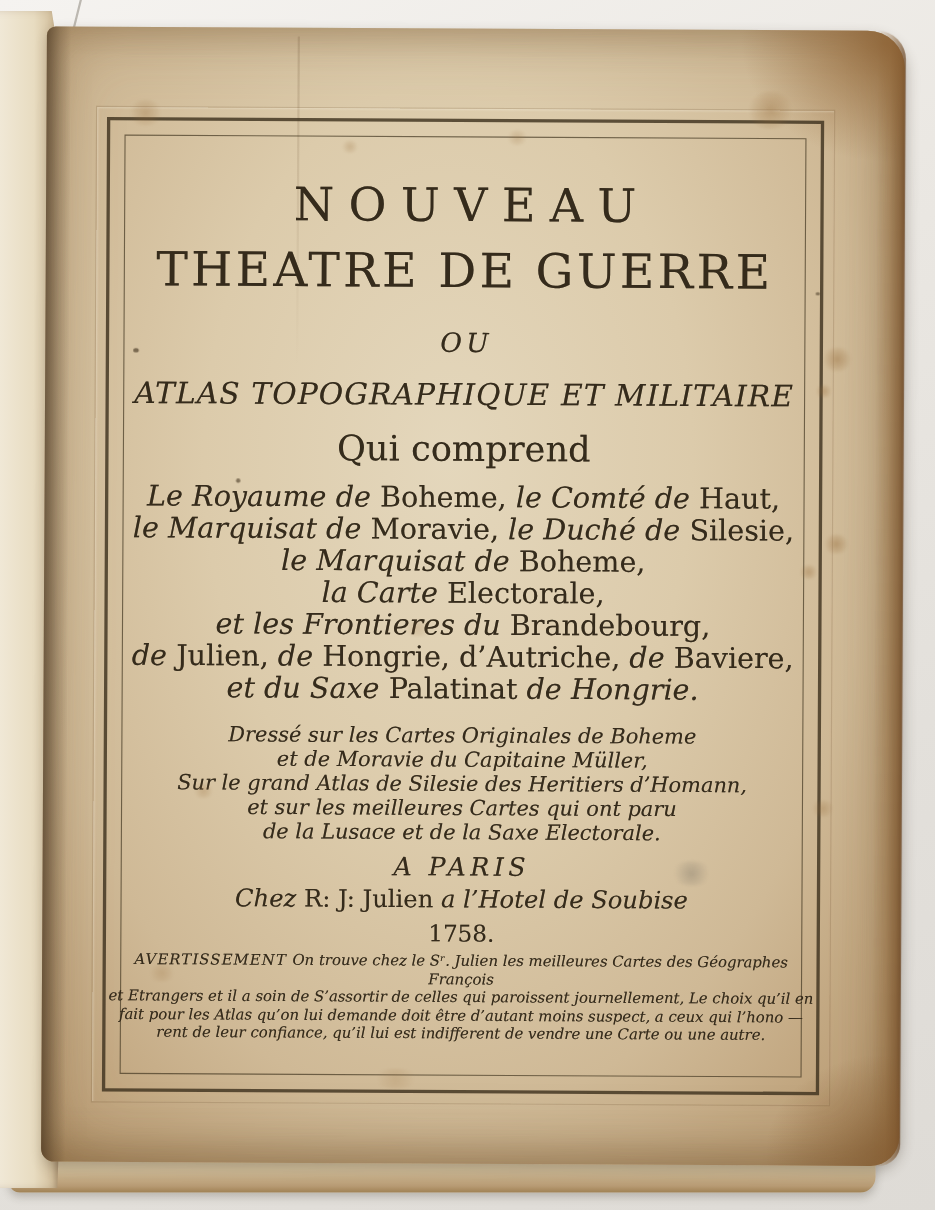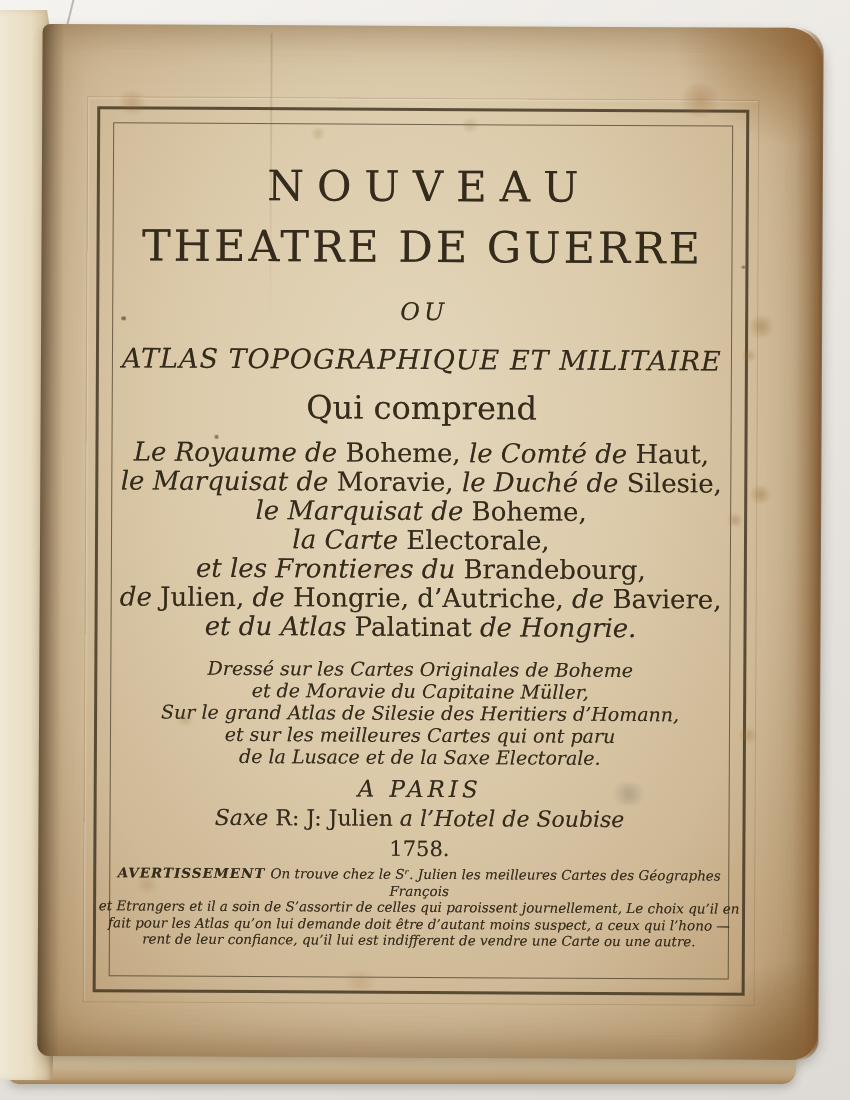--- a/index.html
+++ b/index.html
@@ -116,21 +116,21 @@
   .comprend{font-size:32px;line-height:42px;margin-top:8px;}
   .regions{margin-top:10px;font-style:italic;font-size:26px;}
   .regions div{line-height:29px;}
   .sources{margin-top:16px;font-style:italic;font-size:19px;}
   .sources div{line-height:22px;}
   .place{margin-top:8px;font-style:italic;font-size:23px;line-height:26px;letter-spacing:4px;}
   .publisher{margin-top:2px;font-size:22px;line-height:30px;font-style:italic;}
   .year{margin-top:2px;font-size:21px;line-height:26px;}
   .avert{margin-top:4px;font-style:italic;font-size:13.5px;}
   .avert div{line-height:16.5px;}
-  .av-label{font-weight:bold;letter-spacing:1px;margin-right:5px;}
+  .av-label{font-weight:normal;letter-spacing:1px;margin-right:5px;}
   .seg-rm{font-style:normal;}
   .seg-it{font-style:italic;}
 </style>
 </head>
 <body>
 
 <div class="photo">
   <span class="thread"></span>
   <div class="bottom-leaves"></div>
   <div class="flyleaf"></div>
@@ -153,33 +153,33 @@
       <div class="subtitle">ATLAS TOPOGRAPHIQUE ET MILITAIRE</div>
       <div class="comprend">Qui comprend</div>
 
       <div class="regions">
         <div><span class="seg-it">Le Royaume de </span><span class="seg-rm">Boheme</span><span class="seg-rm">, </span><span class="seg-it">le Comté de </span><span class="seg-rm">Haut,</span></div>
         <div><span class="seg-it">le Marquisat de </span><span class="seg-rm">Moravie</span><span class="seg-rm">, </span><span class="seg-it">le Duché de </span><span class="seg-rm">Silesie,</span></div>
         <div><span class="seg-it">le Marquisat de </span><span class="seg-rm">Boheme,</span></div>
         <div><span class="seg-it">la Carte </span><span class="seg-rm">Electorale,</span></div>
         <div><span class="seg-it">et les Frontieres du </span><span class="seg-rm">Brandebourg,</span></div>
         <div><span class="seg-it">de </span><span class="seg-rm">Julien, </span><span class="seg-it">de </span><span class="seg-rm">Hongrie, d’Autriche, </span><span class="seg-it">de </span><span class="seg-rm">Baviere,</span></div>
-        <div><span class="seg-it">et du Atlas </span><span class="seg-rm">Palatinat </span><span class="seg-it">de Hongrie.</span></div>
+        <div><span class="seg-it">et du Saxe </span><span class="seg-rm">Palatinat </span><span class="seg-it">de Hongrie.</span></div>
       </div>
 
       <div class="sources">
         <div>Dressé sur les Cartes Originales de Boheme</div>
         <div>et de Moravie du Capitaine Müller,</div>
         <div>Sur le grand Atlas de Silesie des Heritiers d’Homann,</div>
         <div>et sur les meilleures Cartes qui ont paru</div>
         <div>de la Lusace et de la Saxe Electorale.</div>
       </div>
 
       <div class="place">A PARIS</div>
-      <div class="publisher"><span class="seg-it">Saxe </span><span class="seg-rm">R: J: Julien </span><span class="seg-it">a l’Hotel de Soubise</span></div>
+      <div class="publisher"><span class="seg-it">Chez </span><span class="seg-rm">R: J: Julien </span><span class="seg-it">a l’Hotel de Soubise</span></div>
       <div class="year">1758.</div>
 
       <div class="avert">
         <div>
           <span class="av-label">AVERTISSEMENT</span><span>On trouve chez le Sʳ. Julien les meilleures Cartes des Géographes François</span>
         </div>
         <div>et Etrangers et il a soin de S’assortir de celles qui paroissent journellement, Le choix qu’il en</div>
         <div>fait pour les Atlas qu’on lui demande doit être d’autant moins suspect, a ceux qui l’hono —</div>
         <div>rent de leur confiance, qu’il lui est indifferent de vendre une Carte ou une autre.</div>
       </div>

